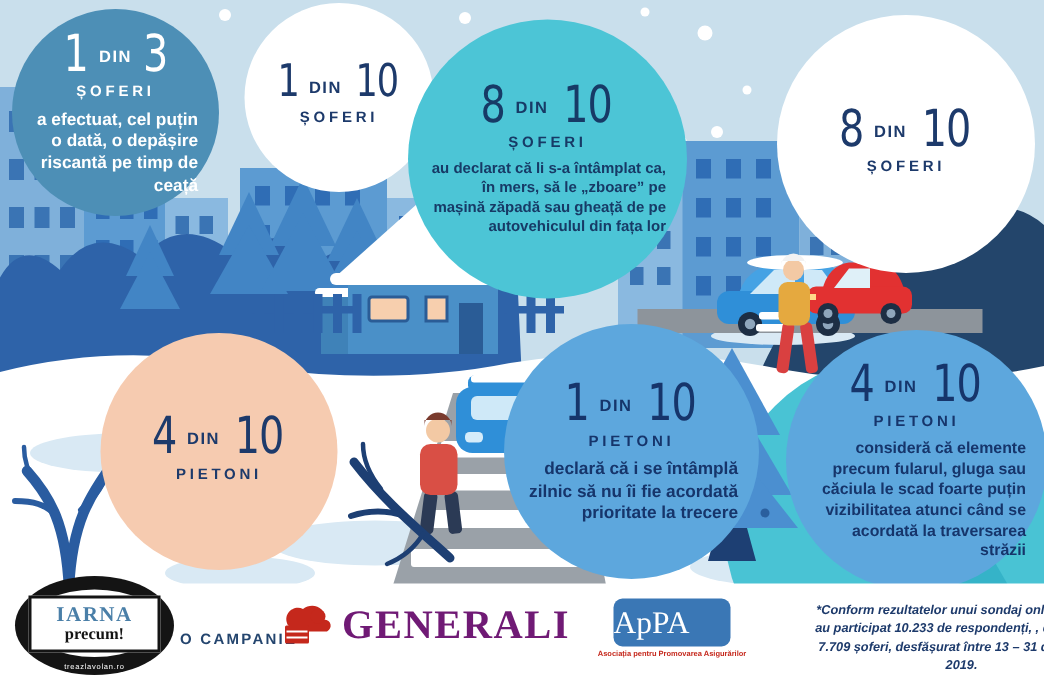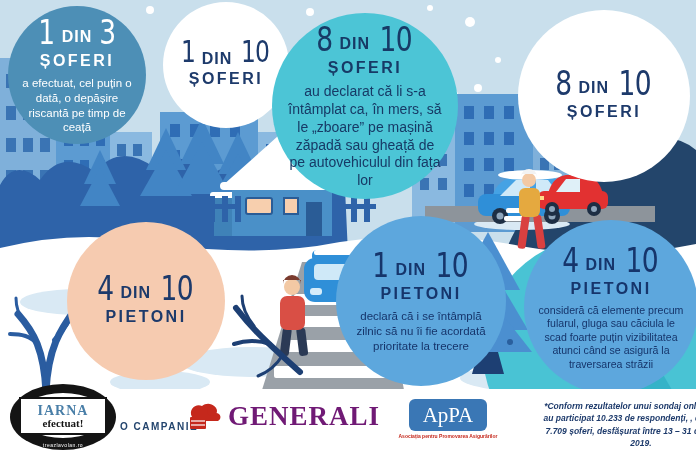--- a/index.html
+++ b/index.html
@@ -6,28 +6,28 @@
   .stage{position:relative;width:696px;height:452px;overflow:hidden;
          font-family:"Liberation Sans",sans-serif;background:#c9dfec;}
   .scene{position:absolute;left:0;top:0;z-index:0;}
   
   .bubble{position:absolute;z-index:2;border-radius:50%;display:flex;flex-direction:column;
           align-items:center;justify-content:center;text-align:center;box-sizing:border-box;
           padding:10px 14px;color:#1d3a6b;}
   .stat{display:flex;align-items:flex-start;justify-content:center;gap:5px;line-height:1;}
   .nbig{font-size:34px;font-weight:400;display:inline-block;transform:scaleX(.78);
         font-family:"DejaVu Sans",sans-serif;letter-spacing:-1px;}
-  .din{font-size:16px;font-weight:700;letter-spacing:1px;text-transform:uppercase;margin-top:14px;}
-  .grp{font-size:16px;font-weight:700;letter-spacing:2.5px;margin:3px 0 6px;}
-  .desc{font-size:11.5px;font-weight:400;line-height:1.28;}
+  .din{font-size:11px;font-weight:700;letter-spacing:1px;text-transform:uppercase;margin-top:14px;}
+  .grp{font-size:10px;font-weight:700;letter-spacing:2.5px;margin:3px 0 6px;}
+  .desc{font-size:11.5px;font-weight:700;line-height:1.28;text-align:right;}
   .b1{left:8px;top:6px;width:138px;height:138px;background:#4d8fb6;color:#ffffff;}
   .b2{left:163px;top:2px;width:126px;height:126px;background:#ffffff;}
   .b2 .nbig{font-size:30px;}
   .b3{left:272px;top:13px;width:186px;height:186px;background:#4cc5d6;color:#173a66;}
-  .b3 .desc{font-size:14px;}
+  .b3 .desc{font-size:10px;}
   .b4{left:518px;top:10px;width:172px;height:172px;background:#ffffff;}
   .b5{left:67px;top:222px;width:158px;height:158px;background:#f6cbb0;}
   .b6{left:336px;top:216px;width:170px;height:170px;background:#5da7dd;color:#16356b;}
   .b7{left:524px;top:220px;width:174px;height:174px;background:#5da7dd;color:#16356b;}
   .b7 .desc{font-size:10.6px;}
   
   .footer{position:absolute;left:0;top:389px;width:696px;height:63px;background:#ffffff;z-index:3;padding-left:48px;}
   .wheel{position:absolute;left:10px;top:-5px;width:106px;height:66px;}
   .wheel-ring{position:absolute;inset:0;background:#141414;border-radius:50%;}
   .wheel-ring::after{content:"";position:absolute;left:10px;top:9px;right:10px;bottom:12px;
@@ -40,21 +40,21 @@
   .wheel-card .volan{font-family:"Liberation Serif",serif;font-weight:700;font-size:11px;color:#141414;}
   .wheel-url{position:absolute;left:0;bottom:2px;width:100%;text-align:center;color:#ffffff;
              font-size:5px;letter-spacing:.5px;}
   .campanie{position:absolute;left:120px;top:32px;font-size:10px;font-weight:700;
             letter-spacing:1.5px;color:#24456e;}
   .generali{position:absolute;left:188px;top:12px;display:flex;align-items:center;gap:4px;}
   .generali-text{font-family:"Liberation Serif",serif;font-weight:700;font-size:27px;
                  color:#701a75;letter-spacing:1px;line-height:1;}
   .appa{position:absolute;left:390px;top:10px;width:116px;text-align:center;}
   .appa-box{width:78px;height:32px;margin:0 auto;background:#3a77b5;border-radius:6px;
-            display:flex;align-items:center;justify-content:center;}
+            display:flex;align-items:center;}
   .appa-box span{font-family:"Liberation Serif",serif;font-size:21px;color:#ffffff;line-height:1;}
   .appa-sub{margin-top:2px;font-size:5px;font-weight:700;color:#c5281c;white-space:nowrap;}
   .footnote{position:absolute;right:4px;top:11px;width:198px;font-size:8.5px;font-style:italic;
             font-weight:700;color:#1d3a6b;text-align:center;line-height:1.45;}
 </style>
 </head>
 <body>
 
 <div class="stage">
 
@@ -352,29 +352,29 @@
     <div class="desc">declară că i se întâmplă zilnic să nu îi fie acordată prioritate la trecere</div>
   </div>
 
   <div class="bubble b7">
     <div class="stat">
       <span class="nbig">4</span>
       <span class="din">din</span>
       <span class="nbig">10</span>
     </div>
     <div class="grp">PIETONI</div>
-    <div class="desc">consideră că elemente precum fularul, gluga sau căciula le scad foarte puțin vizibilitatea atunci când se asigură la traversarea străzii</div>
+    <div class="desc">consideră că elemente precum fularul, gluga sau căciula le scad foarte puțin vizibilitatea atunci când se acordată la traversarea străzii</div>
   </div>
 
   <div class="footer">
     <div class="wheel">
       <div class="wheel-ring"></div>
       <div class="wheel-card">
         <span class="iarna">IARNA</span>
-        <span class="volan">efectuat!</span>
+        <span class="volan">precum!</span>
       </div>
       <div class="wheel-url">treazlavolan.ro</div>
     </div>
     <div class="campanie">O CAMPANIE</div>
     <div class="generali">
       <svg width="36" height="30" viewBox="0 0 36 30">
         <g fill="#c5281c">
           <path d="M4,16 C0,8 8,2 14,5 C20,0 30,4 28,12 C33,12 34,18 30,20 L16,20 Z"></path>
           <circle cx="24" cy="10" r="5"></circle>
           <rect x="2" y="16" width="16" height="12" rx="1"></rect>

